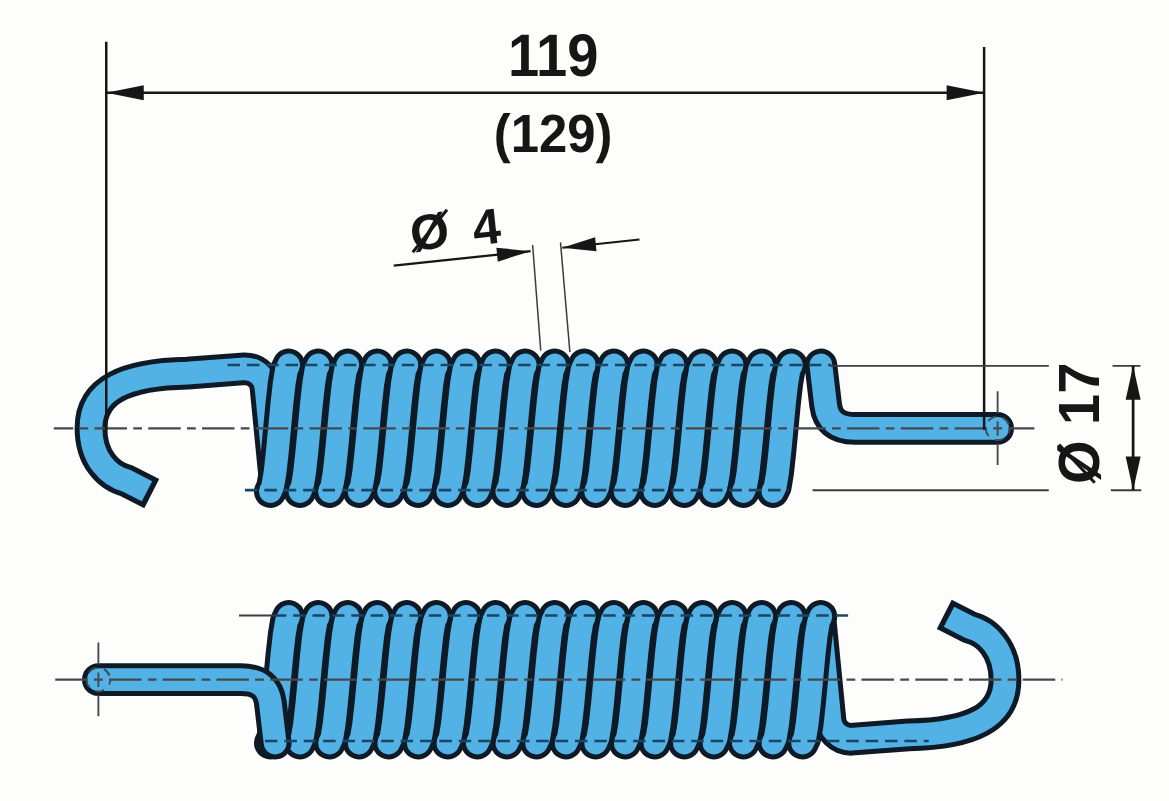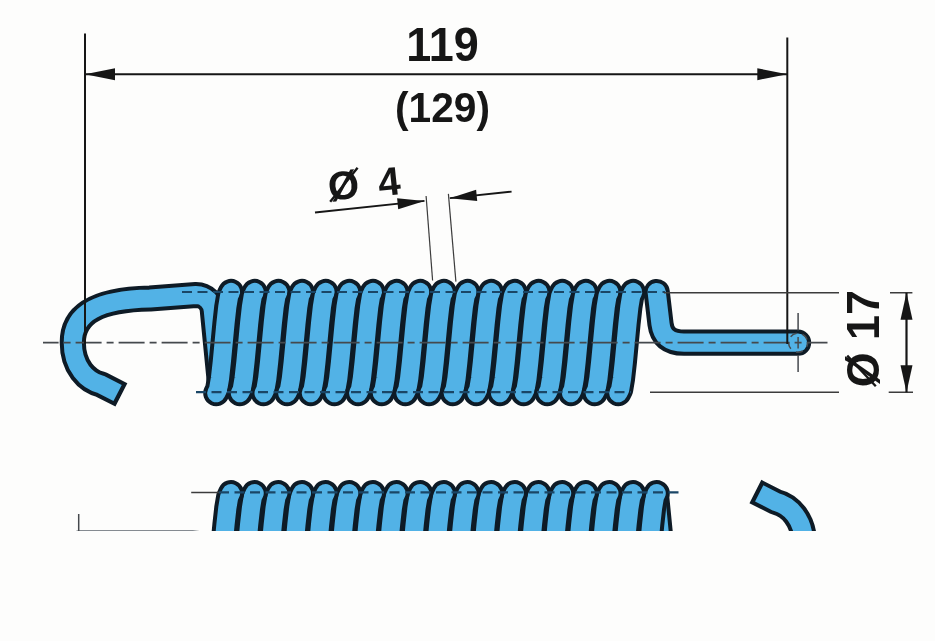--- a/index.html
+++ b/index.html
@@ -1,18 +1,18 @@
 <!DOCTYPE html>
 <html><head>
 <meta charset="utf-8">
 <title>Spring drawing</title>
 <style>
   html,body { margin:0; padding:0; background:#fdfdfc; }
-  .page { position:relative; width:935px; height:531px; overflow:hidden;
-          font-family:"Liberation Sans", sans-serif;border-radius:26px; }
+  .page { position:relative; width:935px; height:641px; overflow:hidden;
+          font-family:"Liberation Sans", sans-serif; }
 </style>
 </head>
 <body>
 <div class="page">
 <svg width="935" height="641" viewBox="0 0 935 641">
       <rect x="0" y="0" width="935" height="641" fill="#fdfdfc"></rect>
       <g>
         <path d="M 221,393.2 L 213,312 A 17 17 0 0 0 196,295 L 150,298.5 C 100,299.5 72.8,312 72.8,342.5 C 72.8,367 87,381 101,384.5 L 121.4,394.9" fill="none" stroke="#0e1b26" stroke-width="26.2" stroke-linecap="butt" stroke-linejoin="round"></path>
         <path d="M 221,393.2 L 213,312 A 17 17 0 0 0 196,295 L 150,298.5 C 100,299.5 72.8,312 72.8,342.5 C 72.8,367 87,381 101,384.5 L 117.6,393.0" fill="none" stroke="#52b2e6" stroke-width="18.2" stroke-linecap="butt" stroke-linejoin="round"></path>
         <path d="M 231.00,292.00 L 229.16,295.85 L 227.32,306.82 L 225.49,323.24 L 223.65,342.60 L 221.81,361.96 L 219.97,378.38 L 218.14,389.35 L 216.30,393.20" fill="none" stroke="#0e1b26" stroke-width="26.2" stroke-linecap="round" stroke-linejoin="round"></path>

